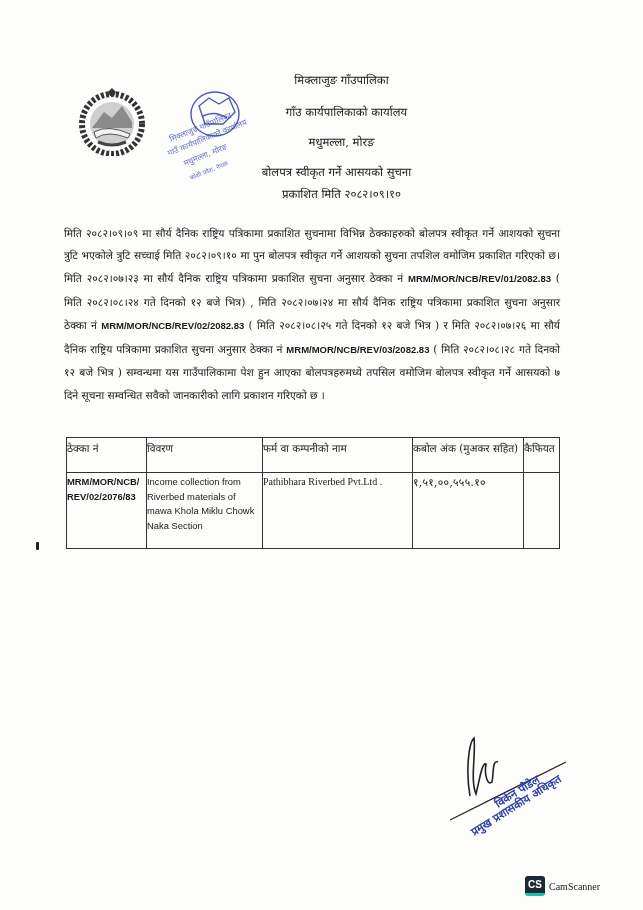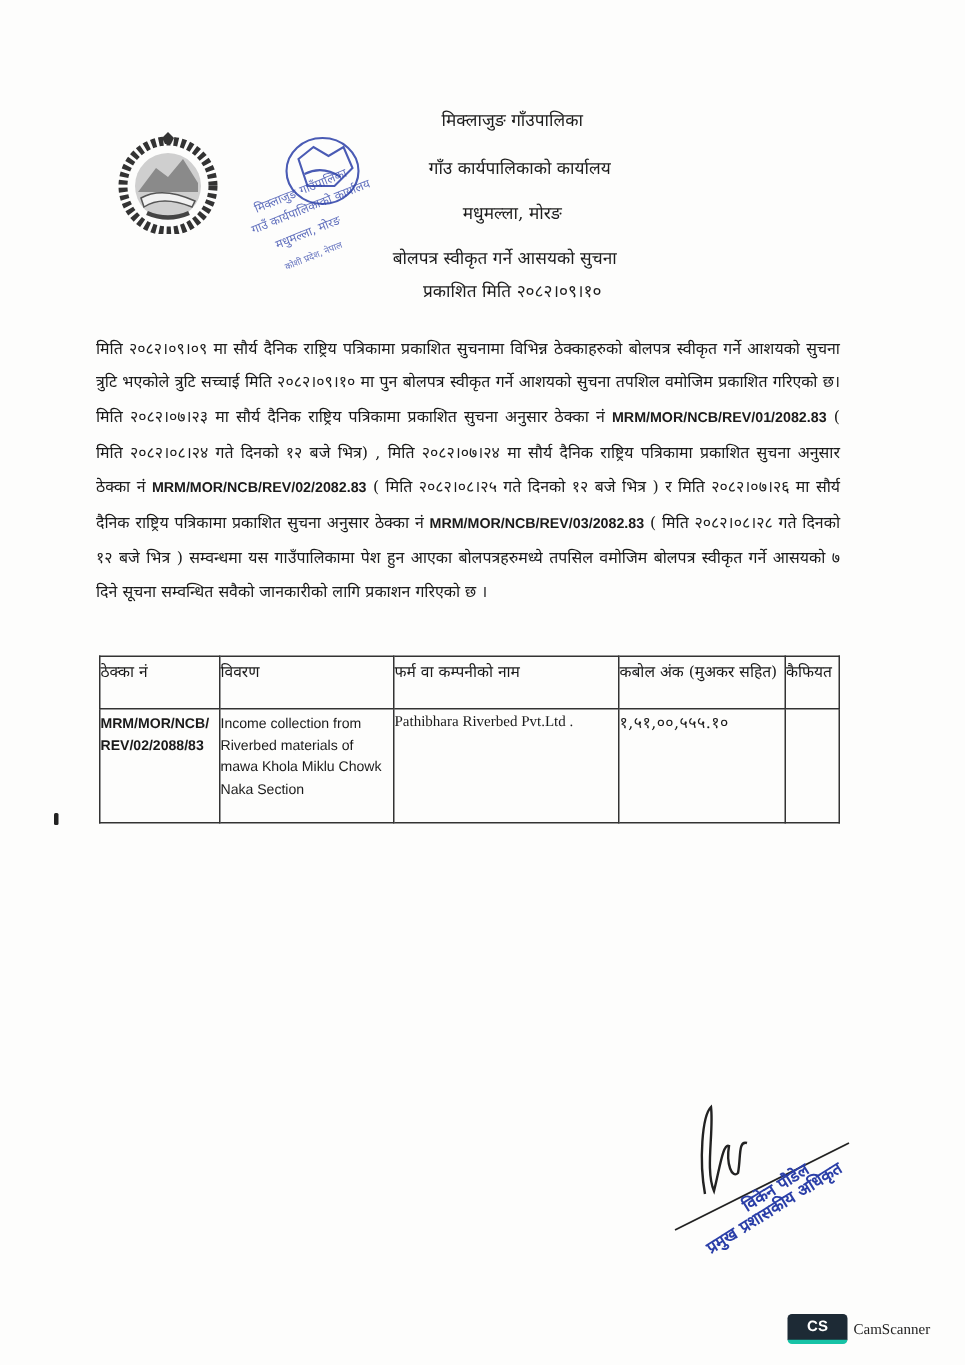--- a/index.html
+++ b/index.html
@@ -34,21 +34,21 @@
     table.notice th { font-size: 10.4px; line-height: 17px; }
     .c-no { font-family: "Liberation Sans", sans-serif; font-weight: bold !important; font-size: 9.4px !important; }
     .c-desc { font-family: "Liberation Sans", sans-serif; font-size: 9.4px !important; }
     .c-firm { font-family: "Liberation Sans", sans-serif; font-size: 9.2px !important; }
     .c-firm.serif { font-family: "Liberation Serif", serif; font-size: 10px !important; }
     .c-amt { font-size: 10.6px !important; letter-spacing: 0.3px; }
     .signature { position: absolute; left: 440px; top: 724px; width: 150px; height: 120px; }
     .left-mark { position: absolute; left: 36px; top: 542px; width: 3px; height: 8px; background: #222; border-radius: 1px; }
     .cs-logo { position: absolute; left: 525px; top: 876px; display: flex; align-items: center; gap: 4px; }
     .cs-badge {
-      width: 40px; height: 20px; border-radius: 3px; background: #1d2a35;
+      width: 20px; height: 20px; border-radius: 3px; background: #1d2a35;
       border-bottom: 3px solid #17c3a6; box-sizing: border-box;
       color: #fff; font-family: "Liberation Sans", sans-serif; font-weight: bold;
       font-size: 10px; display: flex; align-items: center; justify-content: center;
     }
     .cs-text { font-family: "Liberation Serif", serif; font-size: 10px; color: #222; }
   </style>
 </head>
 <body>
 
 <div class="page">
@@ -96,21 +96,21 @@
       <tr style="height:35px">
         <th>ठेक्का नं</th>
         <th>विवरण</th>
         <th>फर्म वा कम्पनीको नाम</th>
         <th>कबोल अंक (मुअकर सहित)</th>
         <th>कैफियत</th>
       </tr>
     </thead>
     <tbody>
       <tr style="height:76px">
-        <td class="c-no" style="word-break:break-all">MRM/MOR/NCB/REV/02/2088/83</td>
+        <td class="c-no" style="word-break:break-all">MRM/MOR/NCB/REV/02/2076/83</td>
         <td class="c-desc">Income collection from Riverbed materials of mawa Khola Miklu Chowk Naka Section</td>
         <td class="c-firm serif">Pathibhara Riverbed Pvt.Ltd .</td>
         <td class="c-amt">१,५१,००,५५५.१०</td>
         <td></td>
       </tr>
     </tbody>
   </table>
 
   <div class="left-mark"></div>
 

